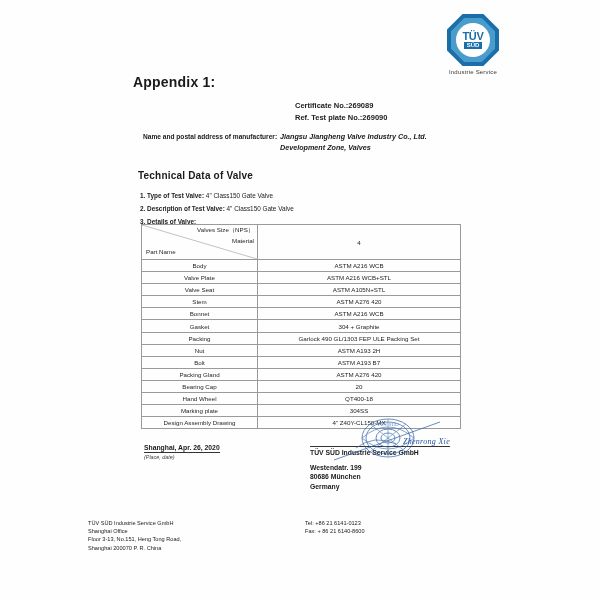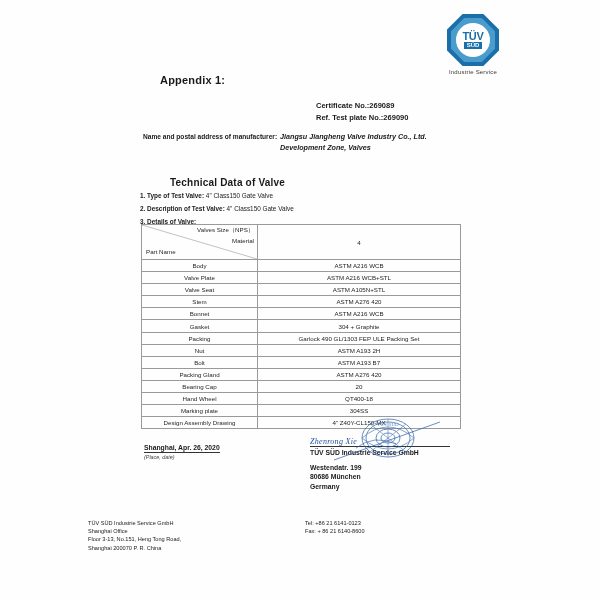--- a/index.html
+++ b/index.html
@@ -78,31 +78,31 @@
   .logo-caption {
     font-size: 6px;
     color: #3a3a3a;
     margin-top: 3px;
     letter-spacing: 0.2px;
   }
 
   
   .appendix {
     position: absolute;
-    left: 160px;
+    left: 133px;
     top: 74px;
-    font-size: 11px;
+    font-size: 14px;
     font-weight: bold;
     letter-spacing: 0.2px;
   }
 
   
   .cert-block {
     position: absolute;
-    left: 316px;
+    left: 295px;
     top: 100px;
     font-size: 7.5px;
     font-weight: bold;
     line-height: 12px;
   }
 
   
   .manu-label {
     position: absolute;
     left: 143px;
@@ -117,25 +117,24 @@
     font-size: 7.2px;
     font-weight: bold;
     line-height: 10.5px;
     font-style: italic;
   }
 
   
   .tech-title {
     position: absolute;
     left: 138px;
-    top: 177px;
+    top: 170px;
     font-size: 10px;
     font-weight: bold;
     letter-spacing: 0.2px;
-    margin-left: 32px;
   }
   .tech-line {
     position: absolute;
     left: 140px;
     font-size: 6.4px;
     font-weight: bold;
   }
   .tech-line span.val {
     font-weight: normal;
   }
@@ -220,21 +219,21 @@
   .sig-right {
     position: absolute;
     left: 310px;
     top: 437px;
     font-size: 6.8px;
   }
   .sig-name {
     font-family: "Liberation Serif", serif;
     font-size: 8px;
     color: #23529e;
-    text-align: left;
+    text-align: right;
     width: 140px;
     font-style: italic;
     letter-spacing: 0.3px;
     position: relative;
     z-index: 3;
   }
   .sig-rule {
     width: 140px;
     border-bottom: 0.7px solid #333;
     margin-top: 0px;

